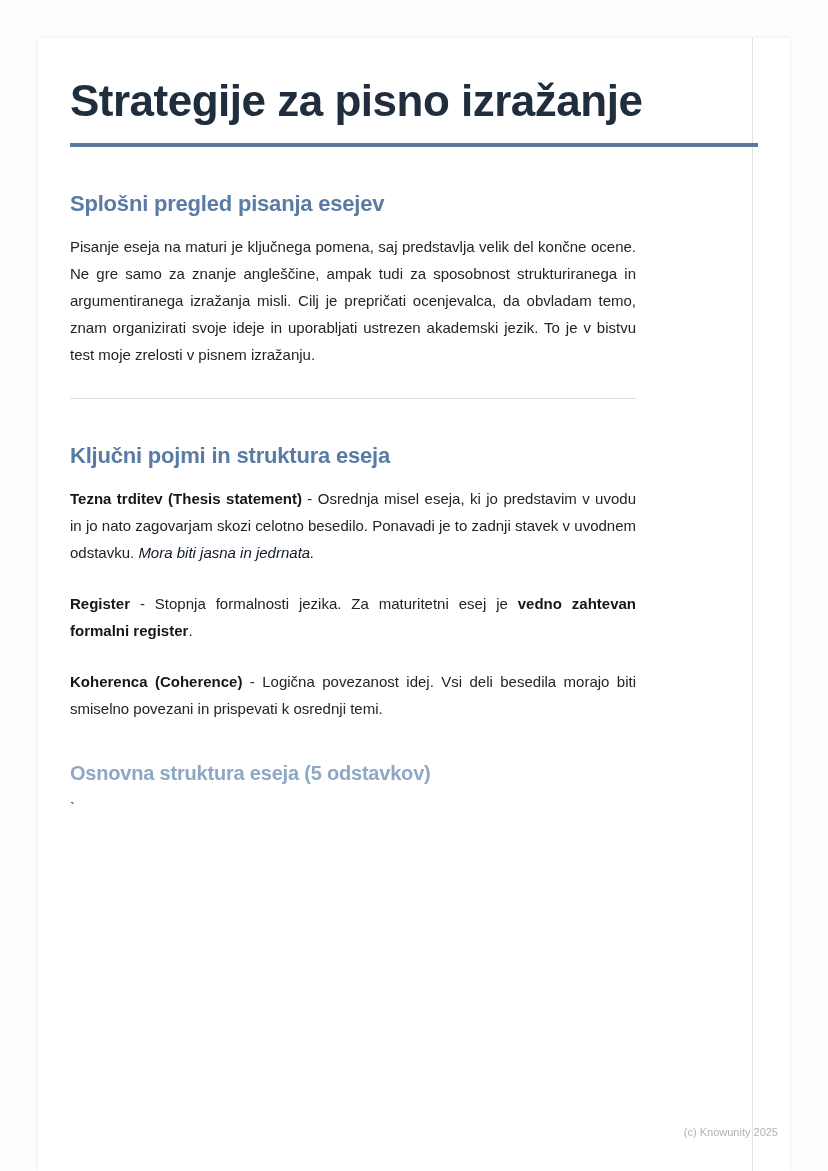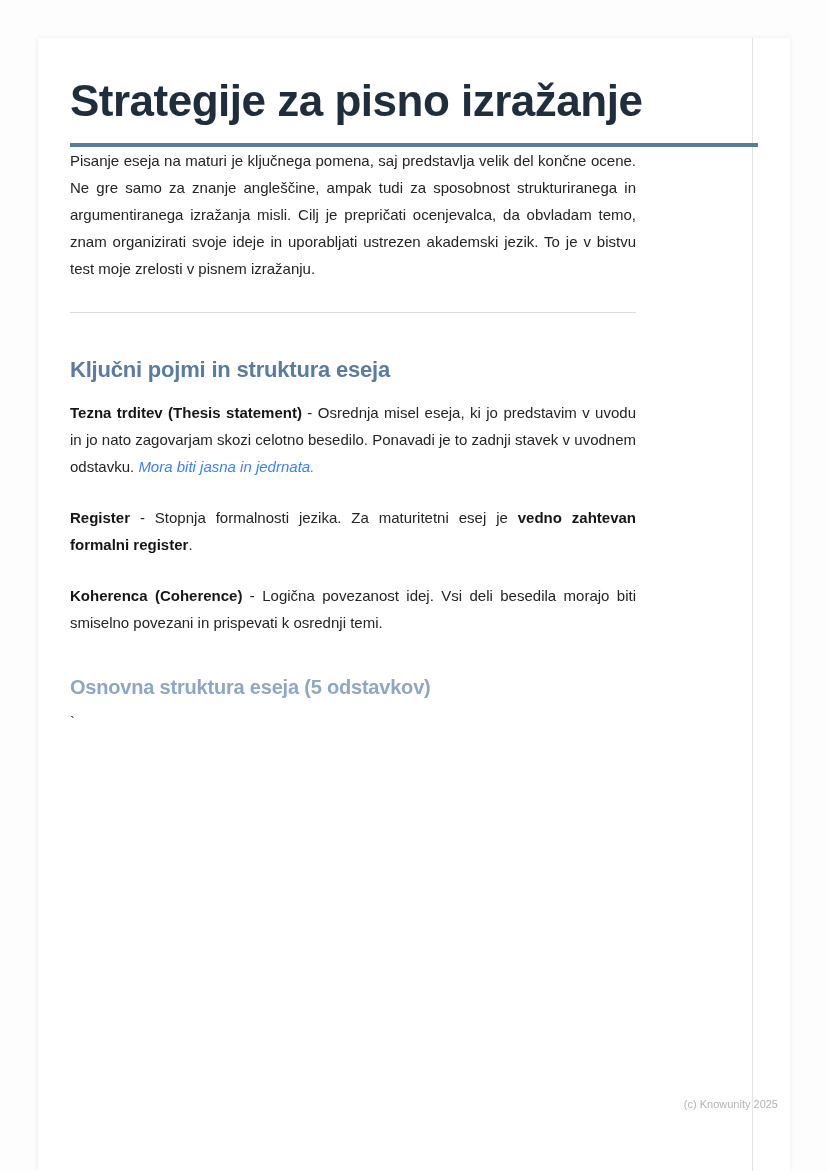--- a/index.html
+++ b/index.html
@@ -60,59 +60,60 @@
     letter-spacing: -0.2px;
   }
   p.body {
     margin: 0 0 24px 0;
     font-size: 15px;
     line-height: 1.8;
     color: #222426;
     text-align: justify;
   }
   p.body strong { font-weight: 700; color: #141618; }
-  p.body em { font-style: italic; color: #3b82f6; }
+  p.body em { font-style: italic; color: #0f172a; }
   hr.divider {
     border: none;
     border-top: 1px solid #dcdcdc;
     margin: 30px 0 0 0;
   }
   h3.subheading {
     margin: 40px 0 14px 0;
     font-size: 20px;
     font-weight: 700;
     color: #8ea7c6;
     letter-spacing: -0.2px;
   }
   p.stray {
     margin: 0;
     font-size: 15px;
     color: #222426;
   }
   .footer-credit {
     position: absolute;
     right: 12px;
-    top: 1060px;
+    top: 1088px;
     font-size: 11px;
     color: #b3b3b3;
     z-index: 2;
   }
 </style>
 </head>
 <body>
 
 <div class="page">
   <div class="edge-line"></div>
 
   <div class="content">
     <h1 class="doc-title">Strategije za pisno izražanje</h1>
     <div class="title-rule"></div>
 
     <div class="text-col">
 
+      <h2 class="section-heading">Splošni pregled pisanja esejev</h2>
       <p class="body">Pisanje eseja na maturi je ključnega pomena, saj predstavlja velik del končne ocene. Ne gre samo za znanje angleščine, ampak tudi za sposobnost strukturiranega in argumentiranega izražanja misli. Cilj je prepričati ocenjevalca, da obvladam temo, znam organizirati svoje ideje in uporabljati ustrezen akademski jezik. To je v bistvu test moje zrelosti v pisnem izražanju.</p>
 
       <hr class="divider">
 
       <h2 class="section-heading">Ključni pojmi in struktura eseja</h2>
 
       <p class="body"><strong>Tezna trditev (Thesis statement)</strong><span> - Osrednja misel eseja, ki jo predstavim v uvodu in jo nato zagovarjam skozi celotno besedilo. Ponavadi je to zadnji stavek v uvodnem odstavku. </span><em>Mora biti jasna in jedrnata.</em></p>
 
 
 

